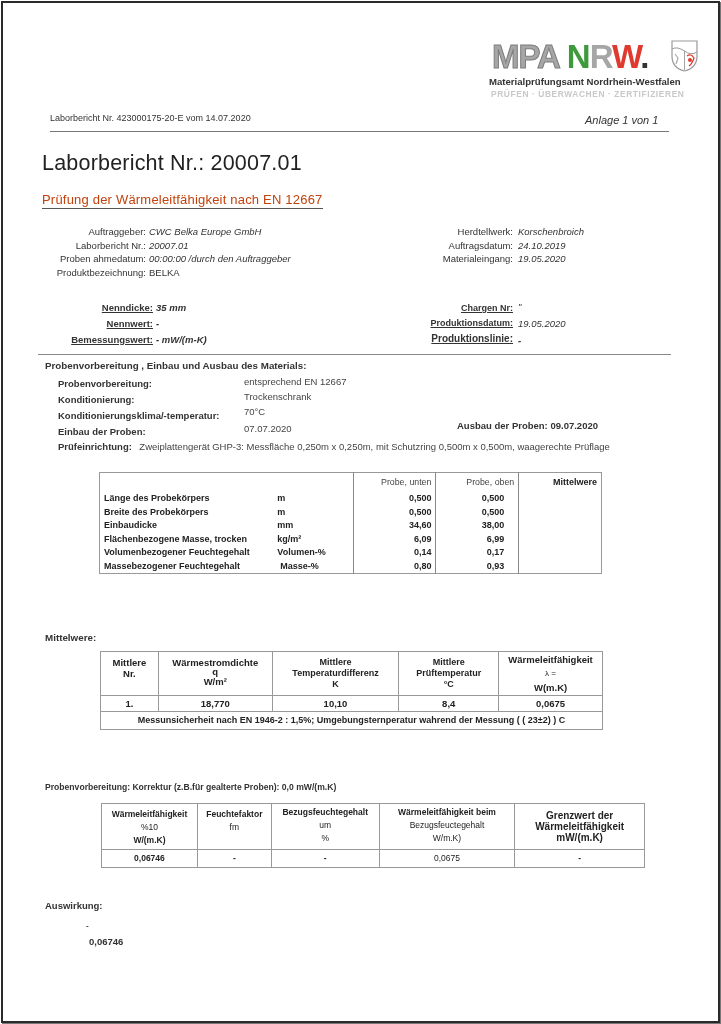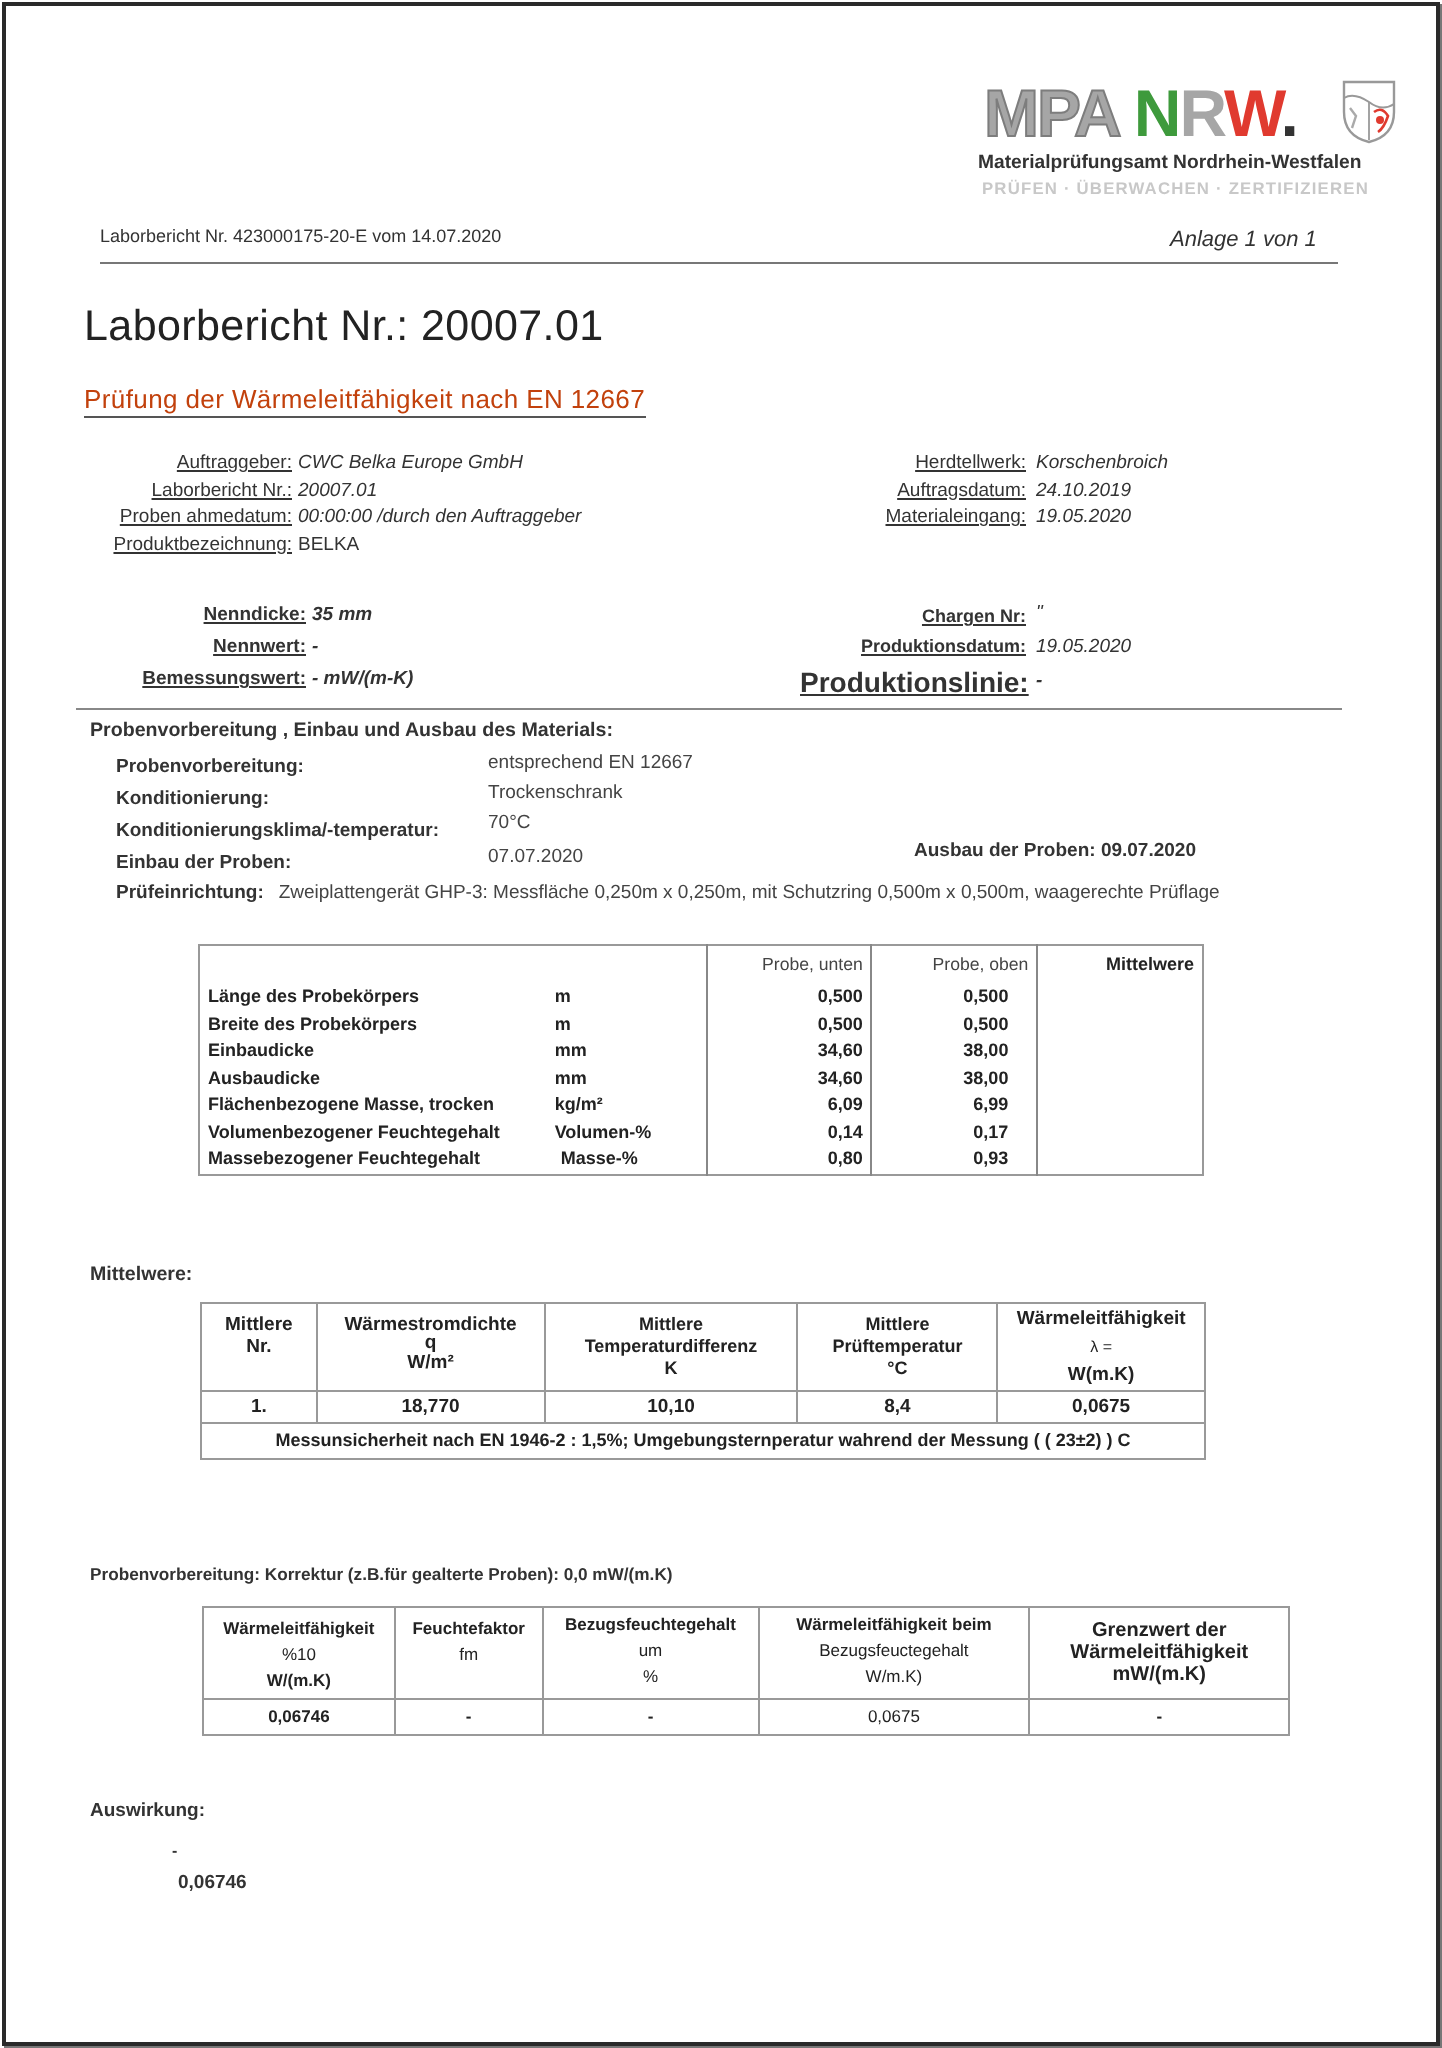--- a/index.html
+++ b/index.html
@@ -17,21 +17,21 @@
   .logo-dot { color:#333; }
   .crest { left:671px; top:40px; width:27px; height:32px; }
   .logo-sub { left:489px; top:76px; font-size:9.6px; font-weight:bold; color:#333; white-space:nowrap; }
   .logo-tag { left:491px; top:89px; font-size:8.4px; font-weight:bold; color:#c8c8c8; letter-spacing:0.6px; white-space:nowrap; }
   .anlage { left:585px; top:114px; font-size:11px; font-style:italic; color:#333; }
   .refline { left:50px; top:113px; font-size:9px; color:#333; }
   .hr1 { left:50px; top:131px; width:619px; height:0; border-top:1.5px solid #777; }
   .title { left:42px; top:151px; font-size:21.5px; color:#222; letter-spacing:0.2px; }
   .subtitle { left:42px; top:192px; font-size:13px; color:#c2410c; border-bottom:1.5px solid #555; padding-bottom:1px; letter-spacing:0.2px;}
   
-  .lbl { font-size:9.5px; color:#333; text-align:right; white-space:nowrap;text-decoration:underline; }
+  .lbl { font-size:9.5px; color:#333; text-align:right; white-space:nowrap; }
   .val { font-size:9.5px; color:#333; font-style:italic; white-space:nowrap; }
   .lblb { font-size:9.5px; color:#333; font-weight:bold; text-align:right; white-space:nowrap;text-decoration:underline; }
   .hr2 { left:38px; top:354px; width:633px; border-top:1px solid #888; }
   .sec-h { font-size:9.8px; font-weight:bold; color:#333; white-space:nowrap; }
   .plbl { font-size:9.5px; font-weight:bold; color:#333; white-space:nowrap; }
   .pval { font-size:9.5px; color:#444; white-space:nowrap; font-family:"Liberation Sans Narrow","Liberation Sans", sans-serif; }
   
   table { border-collapse:collapse; position:absolute; }
   .t1 { left:99px; top:472px; width:503px; font-size:9px; color:#222; border:1px solid #999; }
   .t1 td { padding:0 4px; height:13.5px; line-height:13px; white-space:nowrap; }
@@ -105,21 +105,21 @@
 </div>
 <div class="abs" style="left:156px; top:302px;">
   <div class="val" style="height:16px; font-weight:bold">35 mm</div>
   <div class="val" style="height:16px; font-weight:bold">-</div>
   <div class="val" style="height:16px; font-weight:bold">- mW/(m-K)</div>
 </div>
 
 <div class="abs" style="left:400px; top:303px; width:113px;">
   <div class="lblb" style="height:15px; font-size:9px">Chargen Nr:</div>
   <div class="lblb" style="height:15px; font-size:9px">Produktionsdatum:</div>
-  <div class="lblb" style="height:15px; font-size:14px">Produktionslinie:</div>
+  <div class="lblb" style="height:15px; font-size:10px">Produktionslinie:</div>
 </div>
 <div class="abs" style="left:518px; top:301px;">
   <div class="val" style="height:15px">"</div>
   <div class="val" style="height:15px; padding-top:2px">19.05.2020</div>
   <div class="val" style="height:15px; padding-top:2px; font-weight:bold">-</div>
 </div>
 
 <div class="abs hr2"></div>
 
 <div class="abs sec-h" style="left:45px; top:360px;">Probenvorbereitung , Einbau und Ausbau des Materials:</div>
@@ -175,27 +175,20 @@
         <td class="vl"></td>
       </tr>
   <tr>
         <td class="bold">Einbaudicke</td>
         <td class="bold">mm</td>
         <td class="vl num bold">34,60</td>
         <td class="vl num bold" style="padding-right:14px">38,00</td>
         <td class="vl"></td>
       </tr>
   <tr>
-        <td class="bold">Ausbaudicke</td>
-        <td class="bold">mm</td>
-        <td class="vl num bold">34,60</td>
-        <td class="vl num bold" style="padding-right:14px">38,00</td>
-        <td class="vl"></td>
-      </tr>
-  <tr>
         <td class="bold">Flächenbezogene Masse, trocken</td>
         <td class="bold">kg/m²</td>
         <td class="vl num bold">6,09</td>
         <td class="vl num bold" style="padding-right:14px">6,99</td>
         <td class="vl"></td>
       </tr>
   <tr>
         <td class="bold">Volumenbezogener Feuchtegehalt</td>
         <td class="bold">Volumen-%</td>
         <td class="vl num bold">0,14</td>

